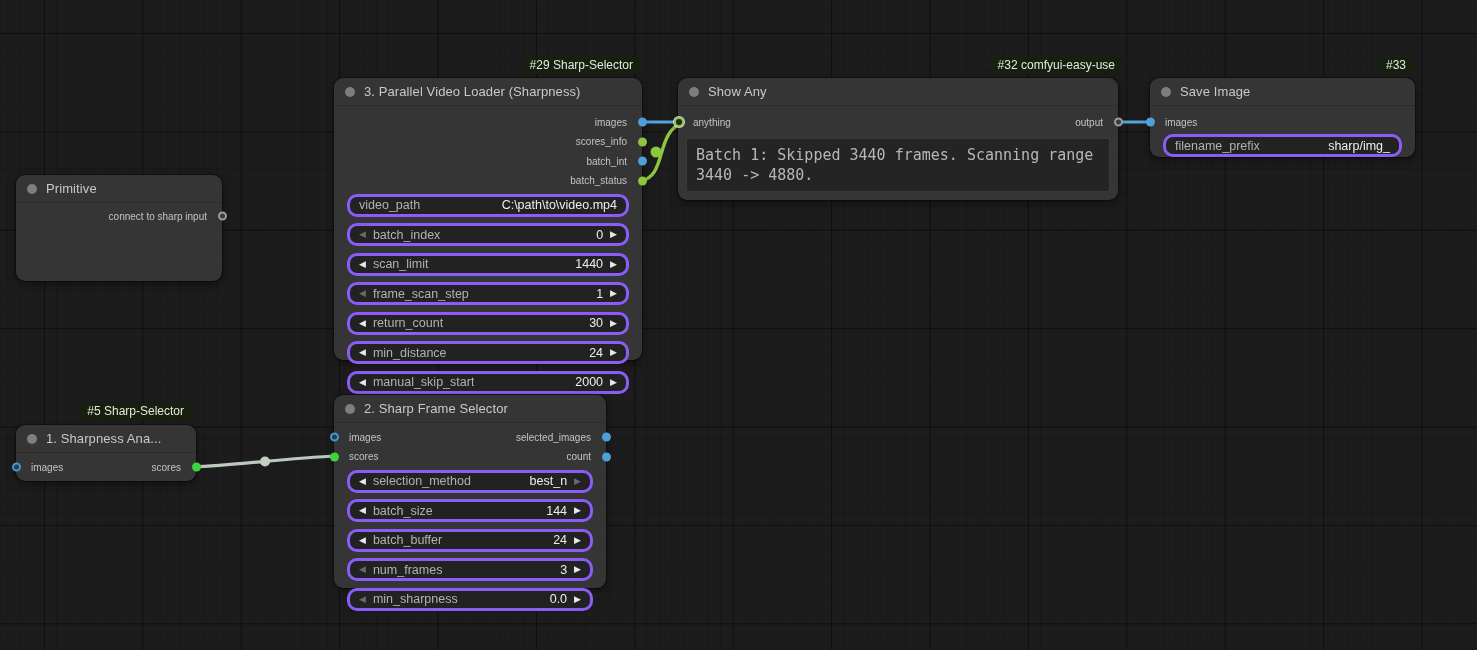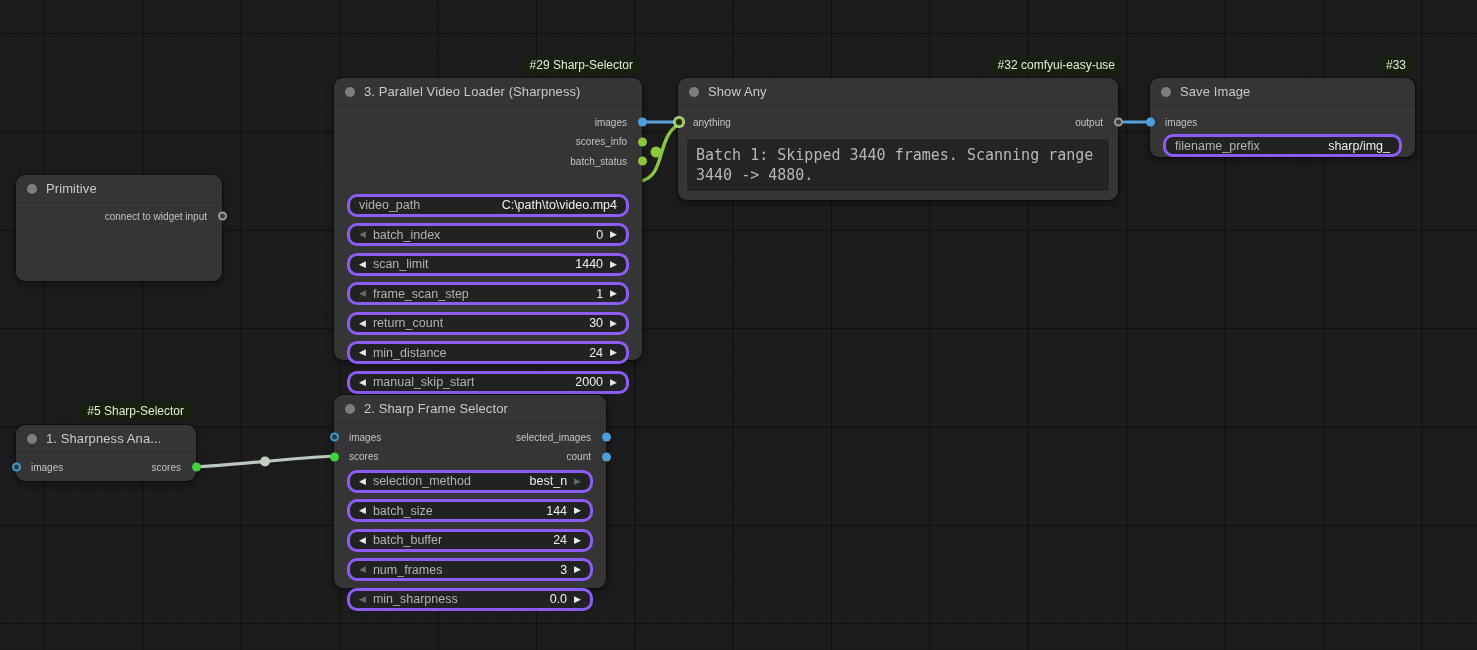--- a/index.html
+++ b/index.html
@@ -90,20 +90,24 @@
     <div class="ports" style="top:34.5px;">
       <div class="prow out">
         <span>images</span>
         <span class="pdot out c-blue"></span>
       </div>
       <div class="prow out">
         <span>scores_info</span>
         <span class="pdot out c-lime"></span>
       </div>
       <div class="prow out">
+        <span>batch_int</span>
+        <span class="pdot out c-blue"></span>
+      </div>
+      <div class="prow out">
         <span>batch_status</span>
         <span class="pdot out c-lime"></span>
       </div>
     </div>
     <div class="widgets" style="top:115.5px;">
       <div class="widget">
         <span class="wlabel">video_path</span>
         <span class="wvalue">C:\path\to\video.mp4</span>
       </div>
       <div class="widget">
@@ -182,21 +186,21 @@
     </div>
   </div>
 
   <div class="node" style="left:16px; top:175px; width:206px; height:106px;">
     <div class="node-title">
       <span class="tdot"></span>
       <span>Primitive</span>
     </div>
     <div class="ports" style="top:31.5px;">
       <div class="prow out">
-        <span>connect to widget input</span>
+        <span>connect to sharp input</span>
         <span class="pdot out d-gray"></span>
       </div>
     </div>
   </div>
 
   <div class="node" style="left:16px; top:425px; width:180px; height:56px;">
     <div class="node-title">
       <span class="tdot"></span>
       <span>1. Sharpness Ana...</span>
     </div>

